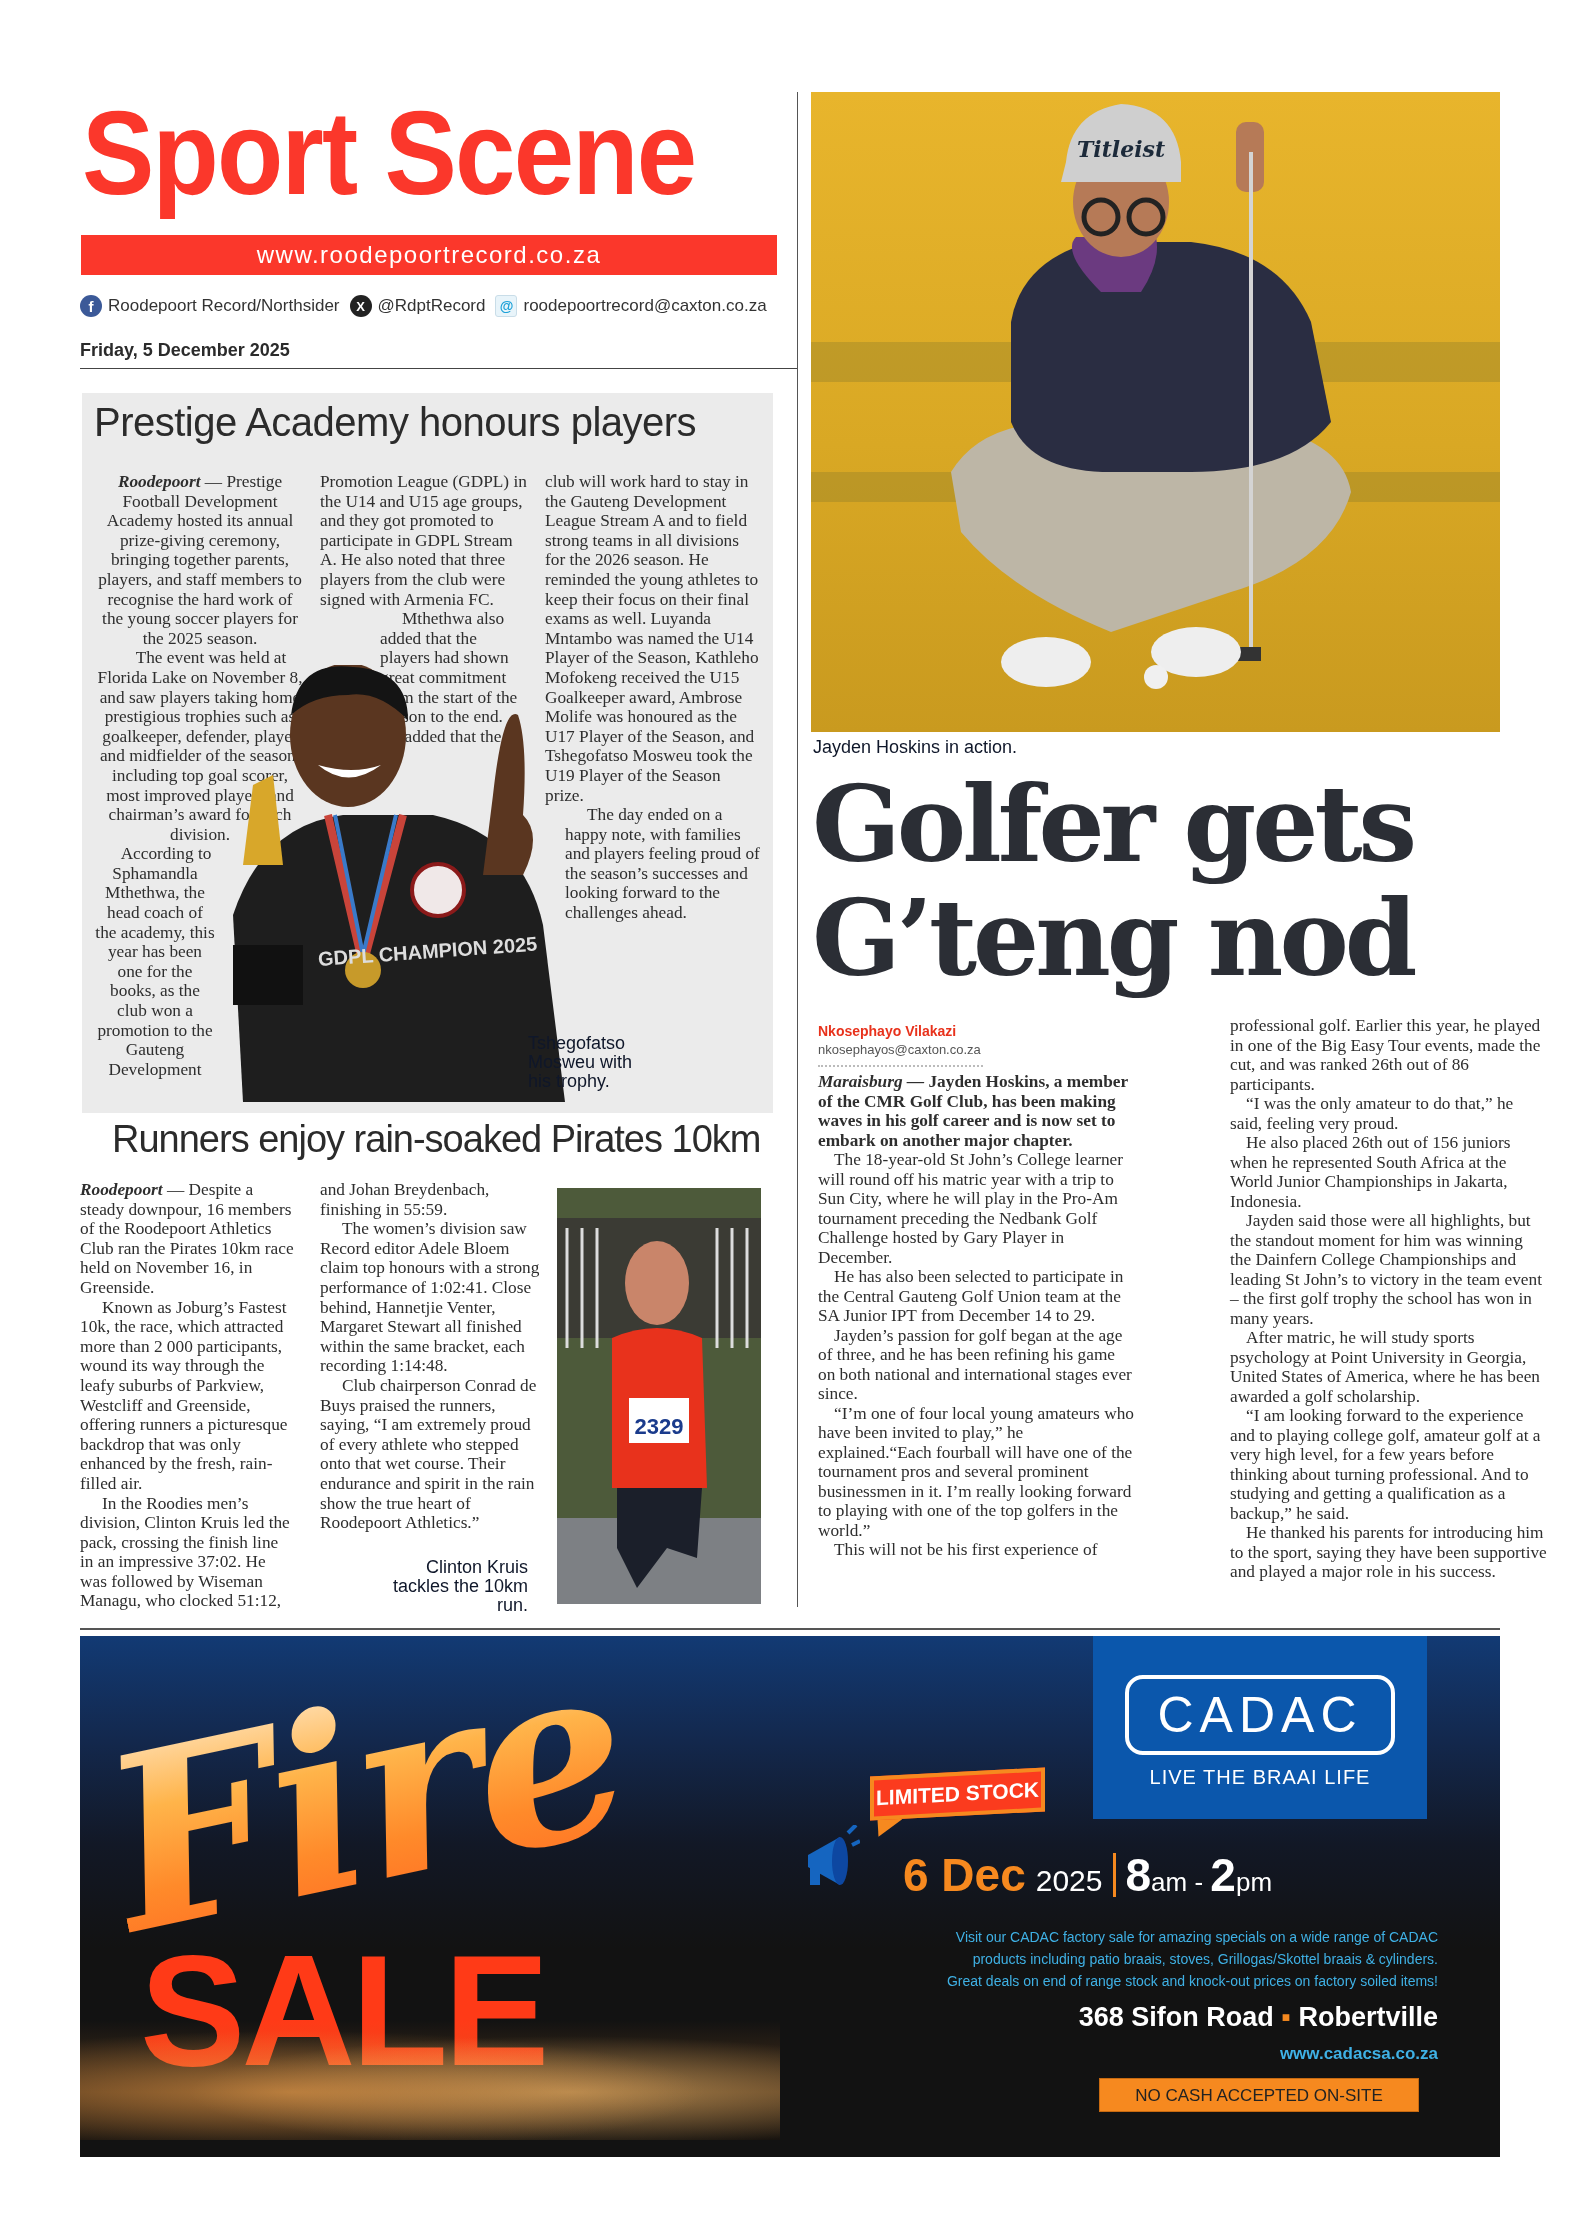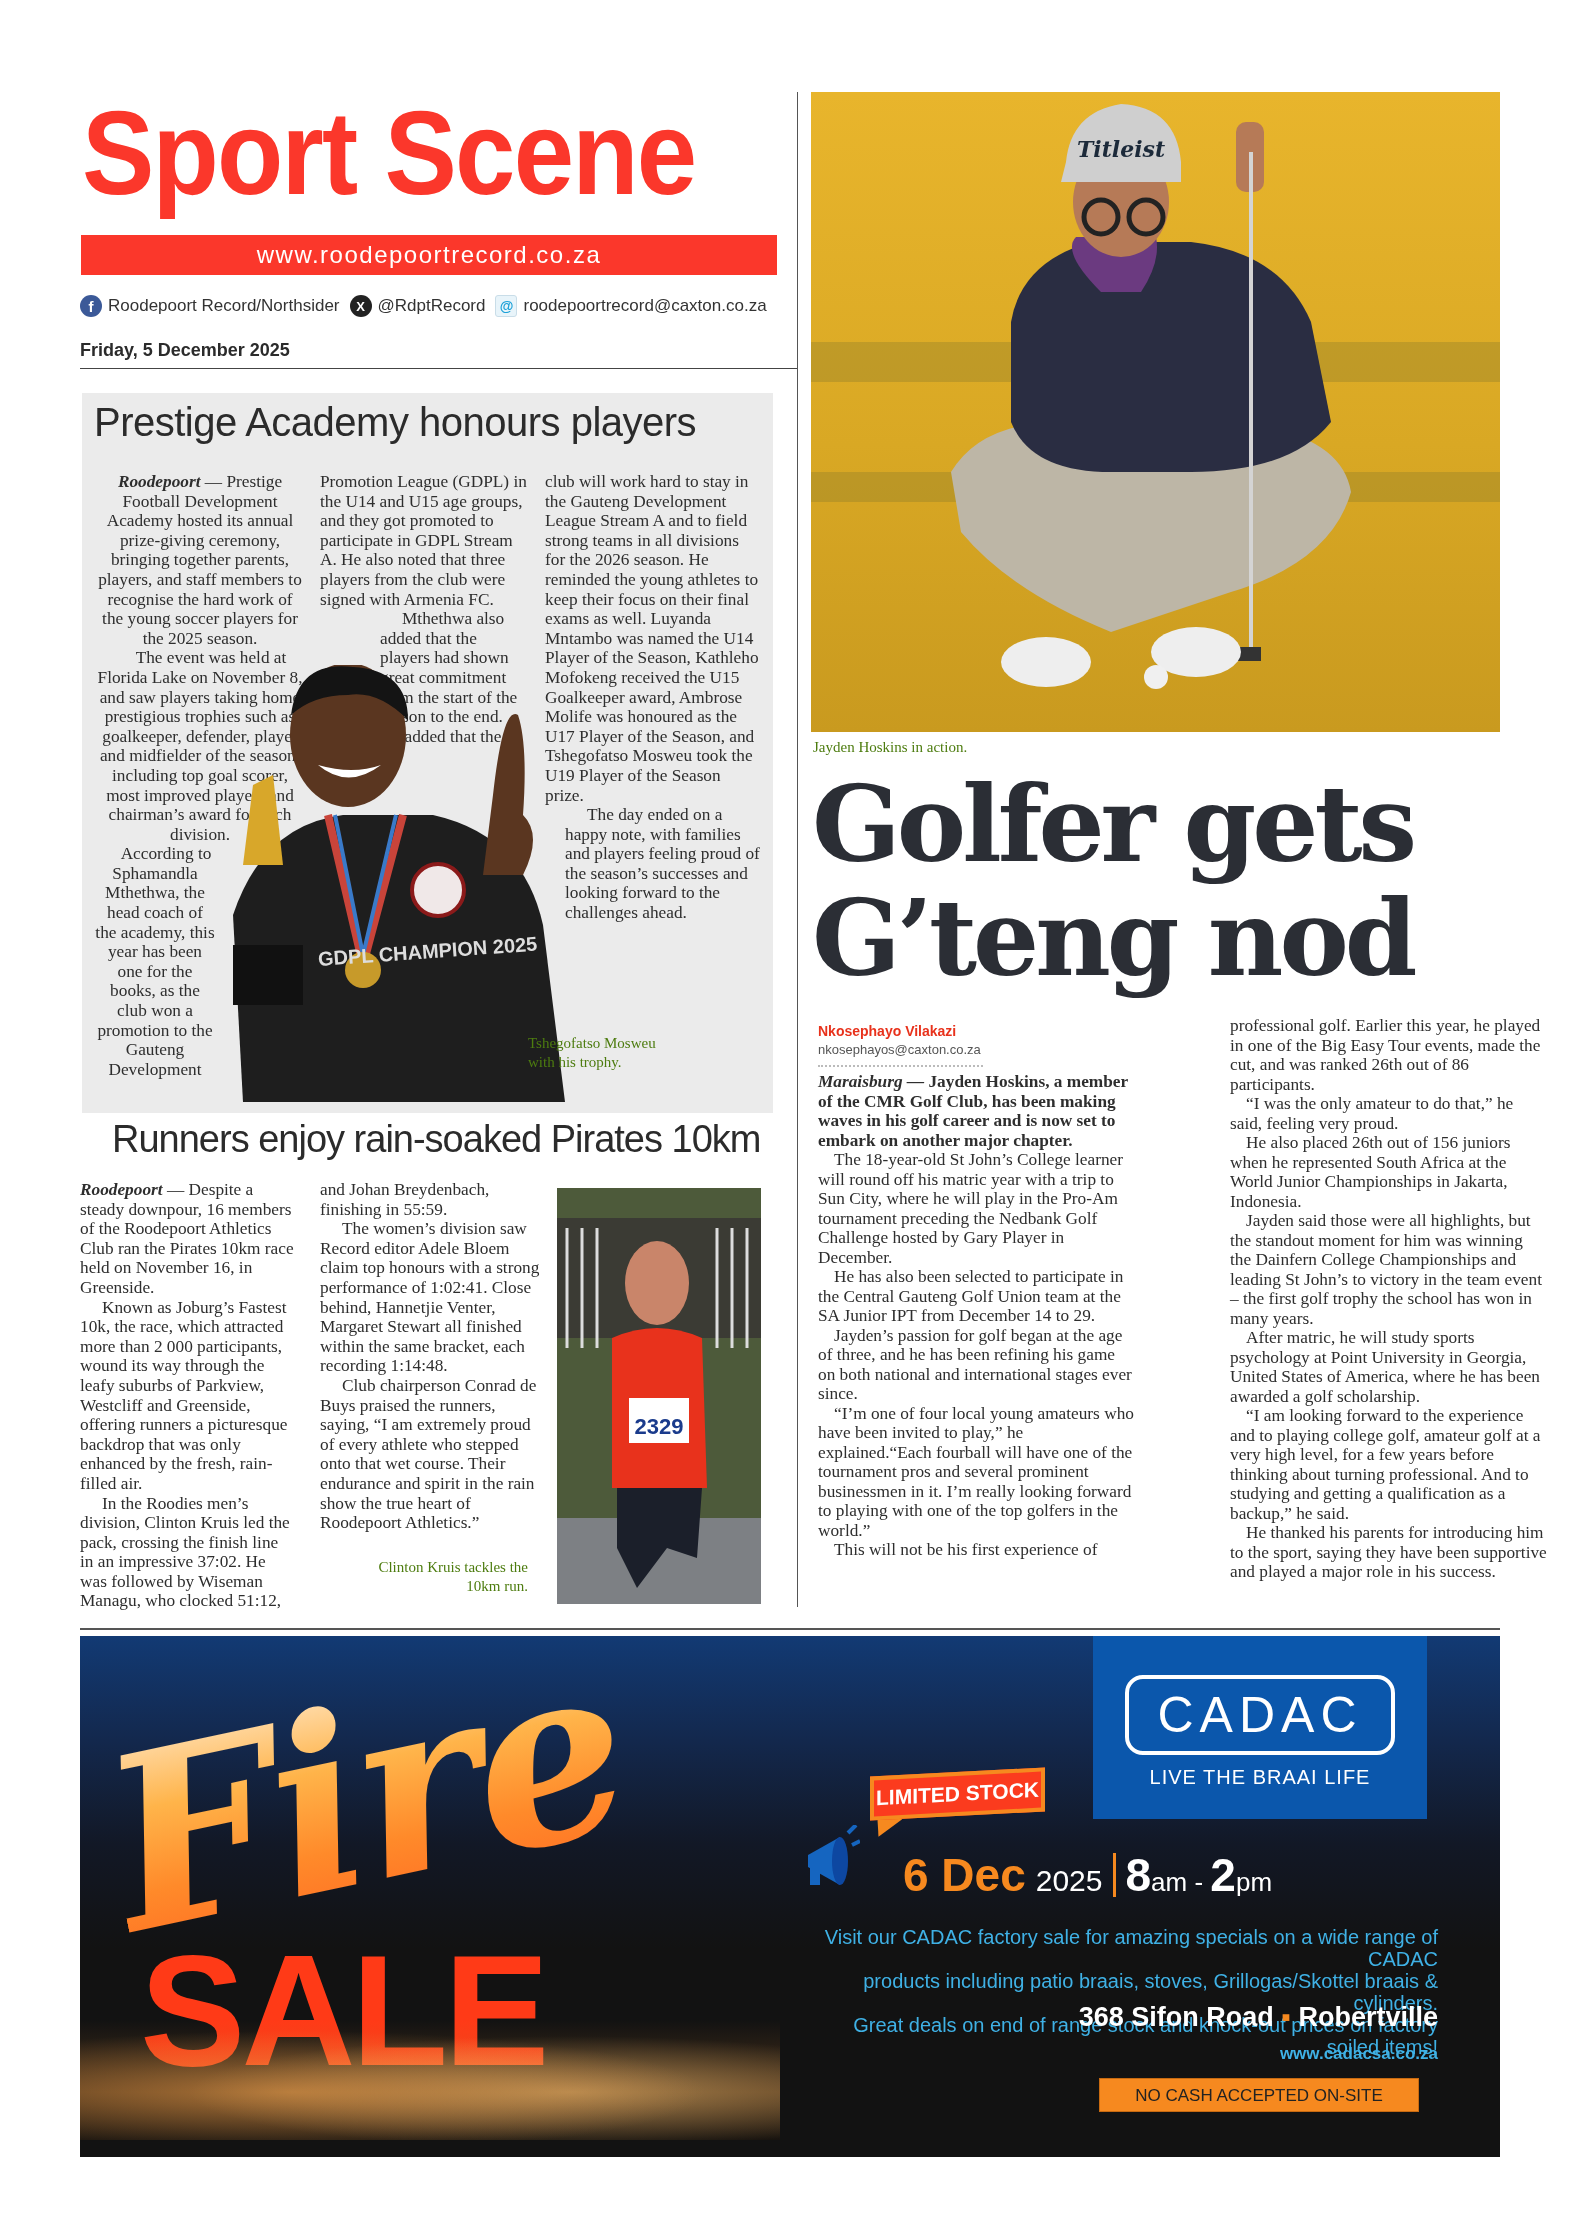--- a/index.html
+++ b/index.html
@@ -25,21 +25,21 @@
   .vdiv { left: 797px; top: 92px; width: 1px; height: 1515px; background: #555; }
 
   
   .prestige-box { left: 82px; top: 393px; width: 691px; height: 720px; background: #ebebeb; }
   .prestige-head { left: 94px; top: 400px; font-family: "Liberation Sans", sans-serif; font-size: 40px; color: #2b2b2b; letter-spacing: -0.5px; white-space: nowrap; }
   .col { font-size: 17.3px; line-height: 19.6px; color: #2e2e2e; }
   .col p { text-indent: 0; }
   .col p.ind { text-indent: 22px; }
   .dateline { font-style: italic; font-weight: 700; }
   .photo-trophy { left: 203px; top: 665px; width: 362px; height: 437px; overflow: hidden; }
-  .caption { font-family: Liberation Serif, serif; font-size: 15px; line-height: 19px; color: #4d7c0f; }
+  .caption { font-family: Liberation Sans, sans-serif; font-size: 18px; line-height: 19px; color: #0f172a; }
 
   
   .runners-head { left: 80px; top: 1118px; font-family: "Liberation Sans", sans-serif; font-size: 38px; color: #2b2b2b; letter-spacing: -1px; white-space: nowrap; margin-left: 32px; }
   .photo-runner { left: 557px; top: 1188px; width: 204px; height: 416px; overflow: hidden; }
 
   
   .photo-golf { left: 811px; top: 92px; width: 689px; height: 640px; overflow: hidden; }
   .golf-caption { left: 813px; top: 738px; }
   .golf-head { left: 812px; top: 768px; font-family: "DejaVu Serif", serif; font-weight: 700; font-size: 104px; line-height: 114px; color: #2b2e35; letter-spacing: -4px; white-space: nowrap; }
   .byline { left: 818px; top: 1023px; font-family: "Liberation Sans", sans-serif; font-weight: 700; font-size: 14px; color: #e8321c; }
@@ -60,21 +60,21 @@
   .limited { left: 870px; top: 1772px; width: 175px; height: 44px; background: #fb3b1e; border: 4px solid #f6891f;
     color: #fff; font-family: "Liberation Sans", sans-serif; font-weight: 700; font-size: 21px; text-align: center; line-height: 36px; transform: skewY(-3deg); }
   .limited-tail { left: 870px; top: 1812px; width: 0; height: 0; border-left: 14px solid transparent; border-right: 14px solid transparent; border-top: 26px solid #f6891f; transform: rotate(25deg); }
   .megaphone { left: 800px; top: 1825px; width: 60px; height: 70px; }
   .date-line { left: 903px; top: 1848px; display: flex; align-items: baseline; gap: 10px; white-space: nowrap; font-family: "Liberation Sans", sans-serif; }
   .dl-big-orange { color: #f6891f; font-weight: 700; font-size: 46px; }
   .dl-year { color: #fff; font-size: 30px; }
   .dl-sep { width: 3px; height: 44px; background: #f6891f; align-self: center; }
   .dl-time-big { color: #fff; font-weight: 700; font-size: 46px; }
   .dl-time-small { color: #fff; font-size: 26px; }
-  .ad-desc { left: 800px; top: 1926px; width: 638px; text-align: right; color: #3fb1e5; font-family: "Liberation Sans", sans-serif; font-size: 20px; line-height: 22px; }
+  .ad-desc { left: 800px; top: 1926px; width: 638px; text-align: right; color: #3fb1e5; font-family: "Liberation Sans", sans-serif; font-size: 14px; line-height: 22px; }
   .ad-address { left: 900px; top: 2002px; width: 538px; text-align: right; color: #fff; font-family: "Liberation Sans", sans-serif; font-weight: 700; font-size: 27px; }
   .ad-address .dot { color: #f6891f; }
   .ad-web { left: 900px; top: 2044px; width: 538px; text-align: right; color: #3fb1e5; font-family: "Liberation Sans", sans-serif; font-weight: 700; font-size: 17px; }
   .ad-nocash { left: 1099px; top: 2078px; width: 320px; height: 34px; background: #f6891f; color: #222;
     font-family: "Liberation Sans", sans-serif; font-size: 17px; text-align: center; line-height: 34px; border: 1px solid #c86a10; }
   .fire-text { left: 115px; top: 1700px; width: 600px; height: 330px; font-family: "DejaVu Serif", serif; font-style: italic; font-weight: 700; font-size: 240px;
     line-height: 300px; transform: rotate(-12deg); transform-origin: left center;
     background: linear-gradient(180deg, #fff4e6 0%, #ffb44a 35%, #ff8a2a 60%, #ff5a1f 100%);
     -webkit-background-clip: text; background-clip: text; color: transparent; letter-spacing: -6px; }
   .sale-text { left: 140px; top: 1935px; font-family: "Liberation Sans", sans-serif; font-weight: 700; font-size: 158px; line-height: 150px; color: #ff3a17; letter-spacing: -4px; }

